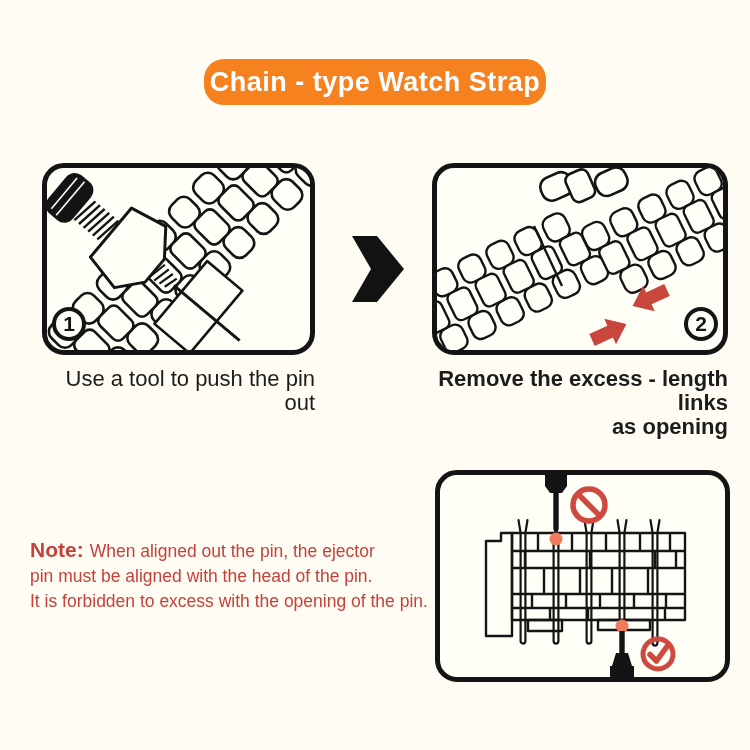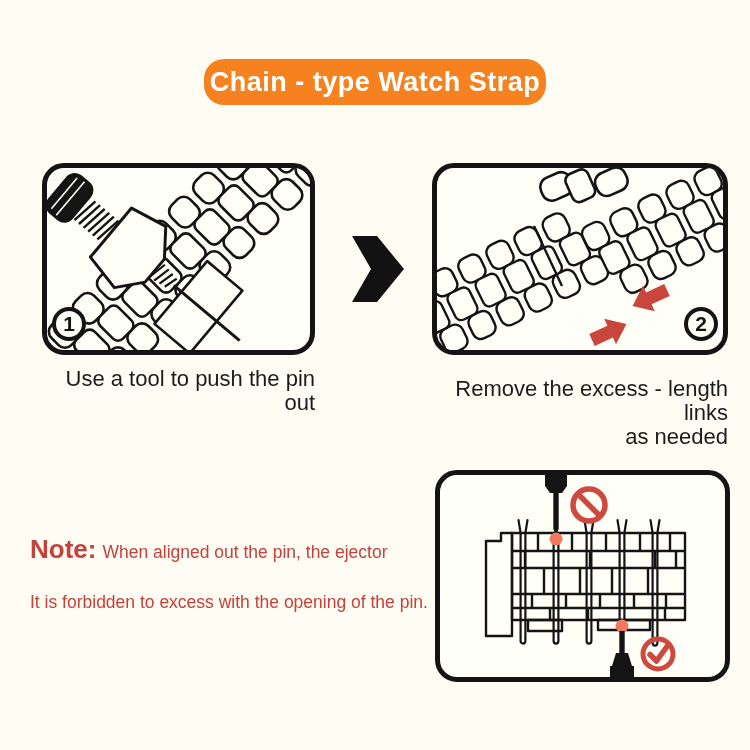--- a/index.html
+++ b/index.html
@@ -20,24 +20,24 @@
   .panel3{left:435px;top:470px;width:295px;height:212px;}
   .panel svg.art{position:absolute;left:0;top:0;width:100%;height:100%;border-radius:16px;}
   .badge{position:absolute;width:34px;height:34px;border:4px solid var(--ink);border-radius:50%;
     background:var(--panel-bg);display:flex;align-items:center;justify-content:center;
     font-weight:bold;font-size:21px;color:var(--ink);z-index:3;}
   .badge1{left:5px;bottom:9px;}
   .badge2{right:5px;bottom:9px;}
   .chevron{position:absolute;left:352px;top:236px;width:52px;height:66px;}
   .caption{position:absolute;color:#1c1c1c;font-size:22px;line-height:24px;text-align:right;}
   .cap1{left:42px;top:367px;width:273px;}
-  .cap2{left:432px;top:377px;width:296px;}
+  .cap2{left:432px;top:367px;width:296px;font-weight:bold;}
   .note{position:absolute;left:30px;top:537px;width:432px;color:var(--note-red);
     font-size:17.5px;line-height:25px;}
-  .note strong{font-size:26px;font-weight:bold;margin-right:6px;}
+  .note strong{font-size:21px;font-weight:bold;margin-right:6px;}
   
   .ln rect{fill:var(--panel-bg);stroke:var(--ink);stroke-width:2.6;stroke-linejoin:round;}
   .ol{fill:var(--panel-bg);stroke:var(--ink);stroke-linejoin:round;}
   .wire{stroke:var(--ink);fill:none;}
 </style>
 </head>
 <body>
 
 <div class="stage">
 
@@ -142,26 +142,26 @@
       </g>
     </svg>
     <div class="badge badge2">
       <span>2</span>
     </div>
   </section>
 
   <p class="caption cap1">Use a tool to push the pin out</p>
   <p class="caption cap2">
     <span>Remove the excess - length links</span><br>
-    <span>as needed</span>
+    <span>as opening</span>
   </p>
 
   <p class="note">
     <strong>Note:</strong><span>When aligned out the pin, the ejector</span><br>
-    <br>
+    <span>pin must be aligned with the head of the pin.</span><br>
     <span>It is forbidden to excess with the opening of the pin.</span>
   </p>
 
   <section class="panel panel3">
     <svg class="art" viewBox="0 0 285 202">
 
       <g class="wire" stroke-width="2.4" stroke-linejoin="round">
         <path d="M46,66 L61,66 L61,58 L72,58 L72,161 L46,161 Z"></path>
         <rect x="72" y="58" width="173" height="87"></rect>
         <line x1="72" y1="76" x2="245" y2="76"></line>

